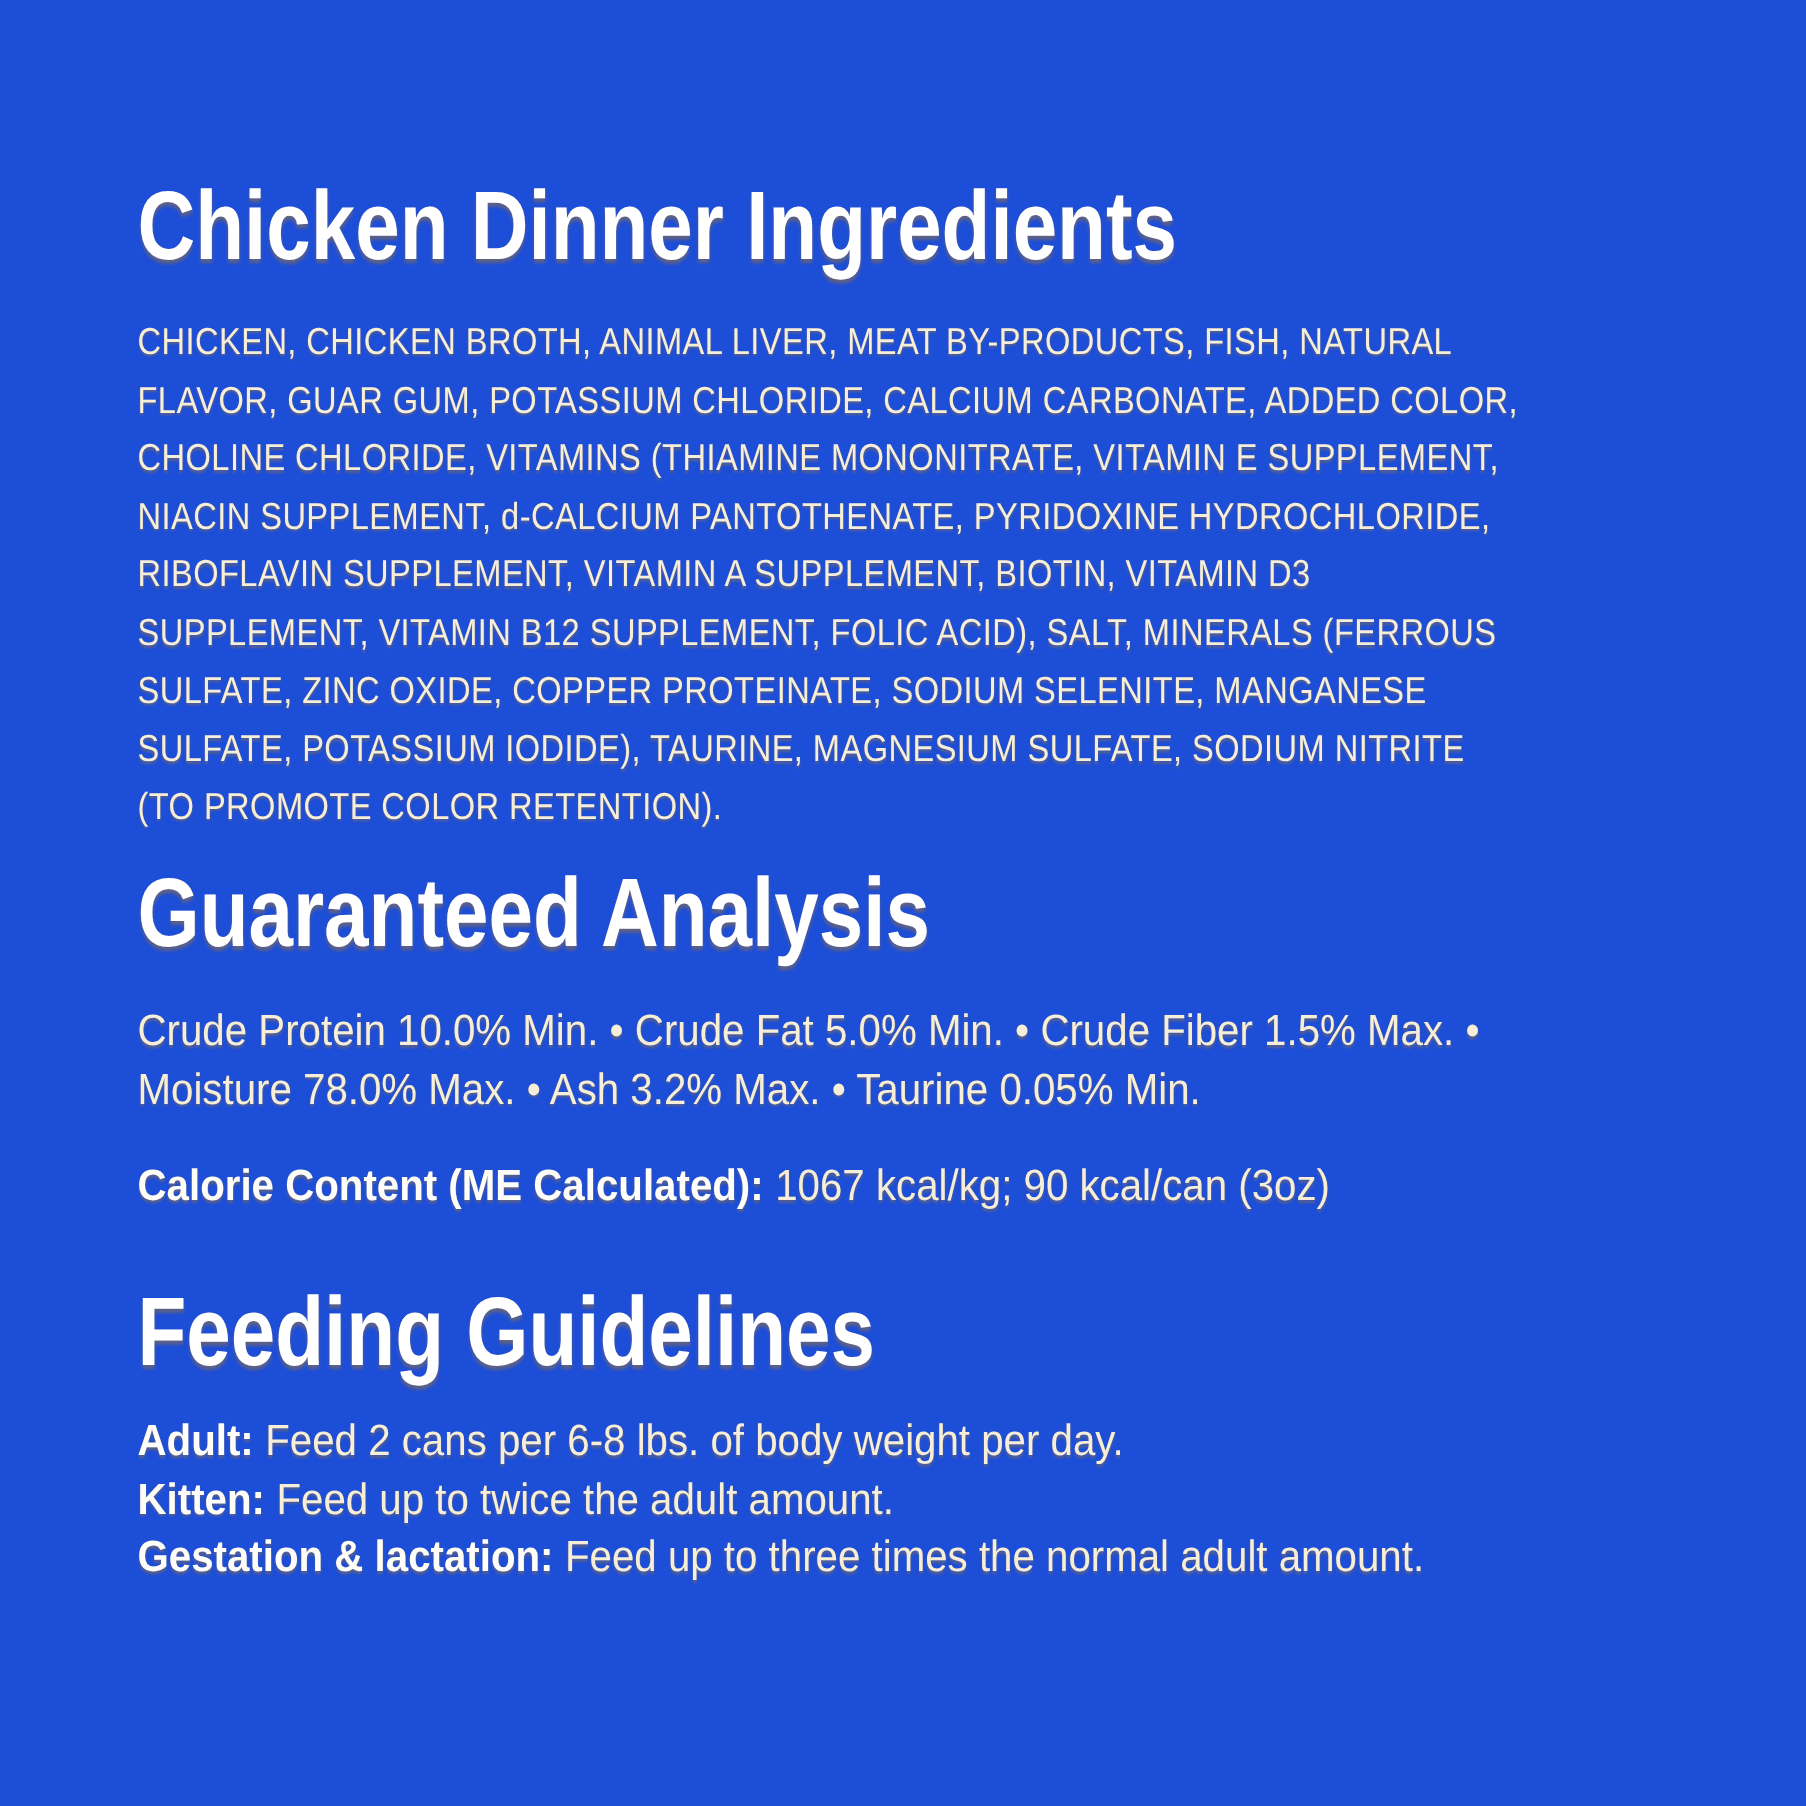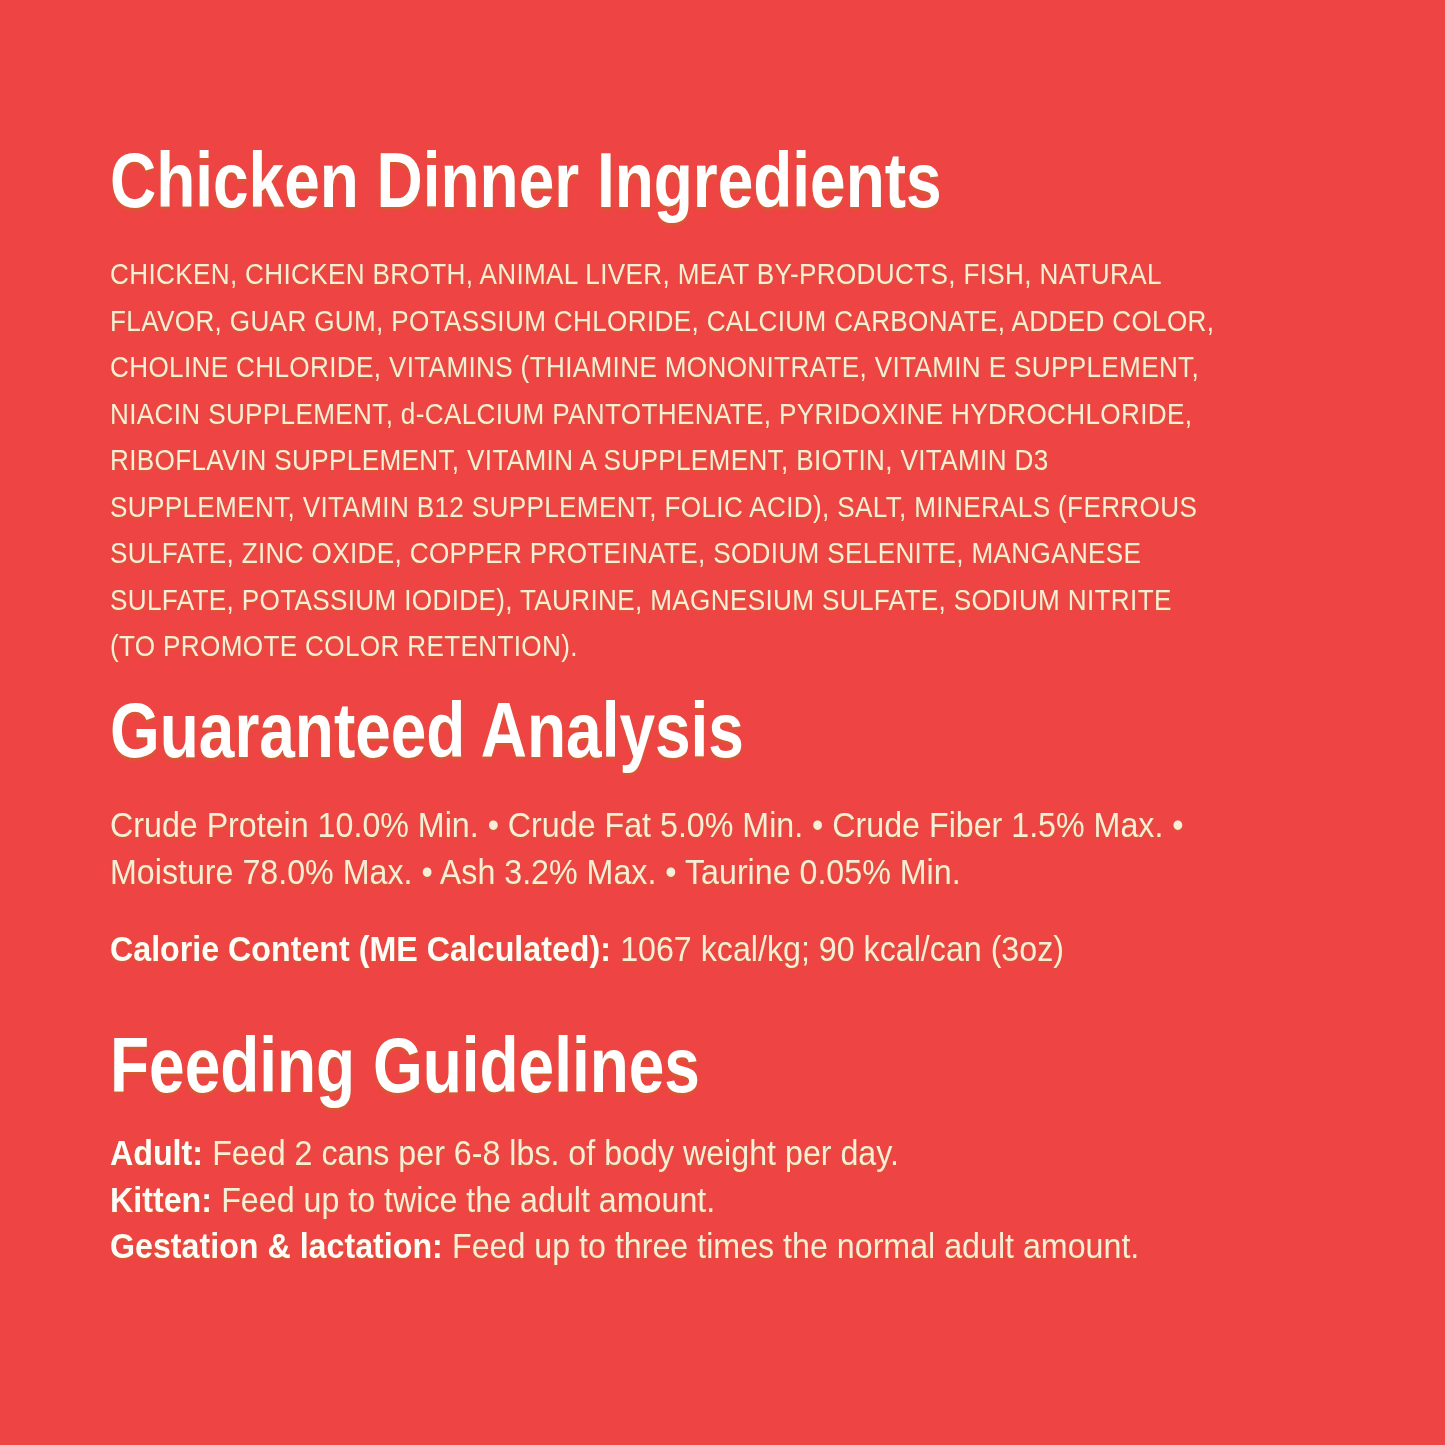--- a/index.html
+++ b/index.html
@@ -4,21 +4,21 @@
 <style>
   html, body { margin: 0; padding: 0; }
   body {
     font-family: "Liberation Sans", sans-serif;
     background: #E8AC35;
   }
   .page {
     position: relative;
     width: 1445px;
     height: 1445px;
-    background: #ef4444;
+    background: #1d4ed8;
     overflow: hidden;
   }
   .heading {
     position: absolute;
     left: 110px;
     margin: 0;
     font-size: 78px;
     font-weight: bold;
     line-height: 78px;
     color: #FFFFFF;

